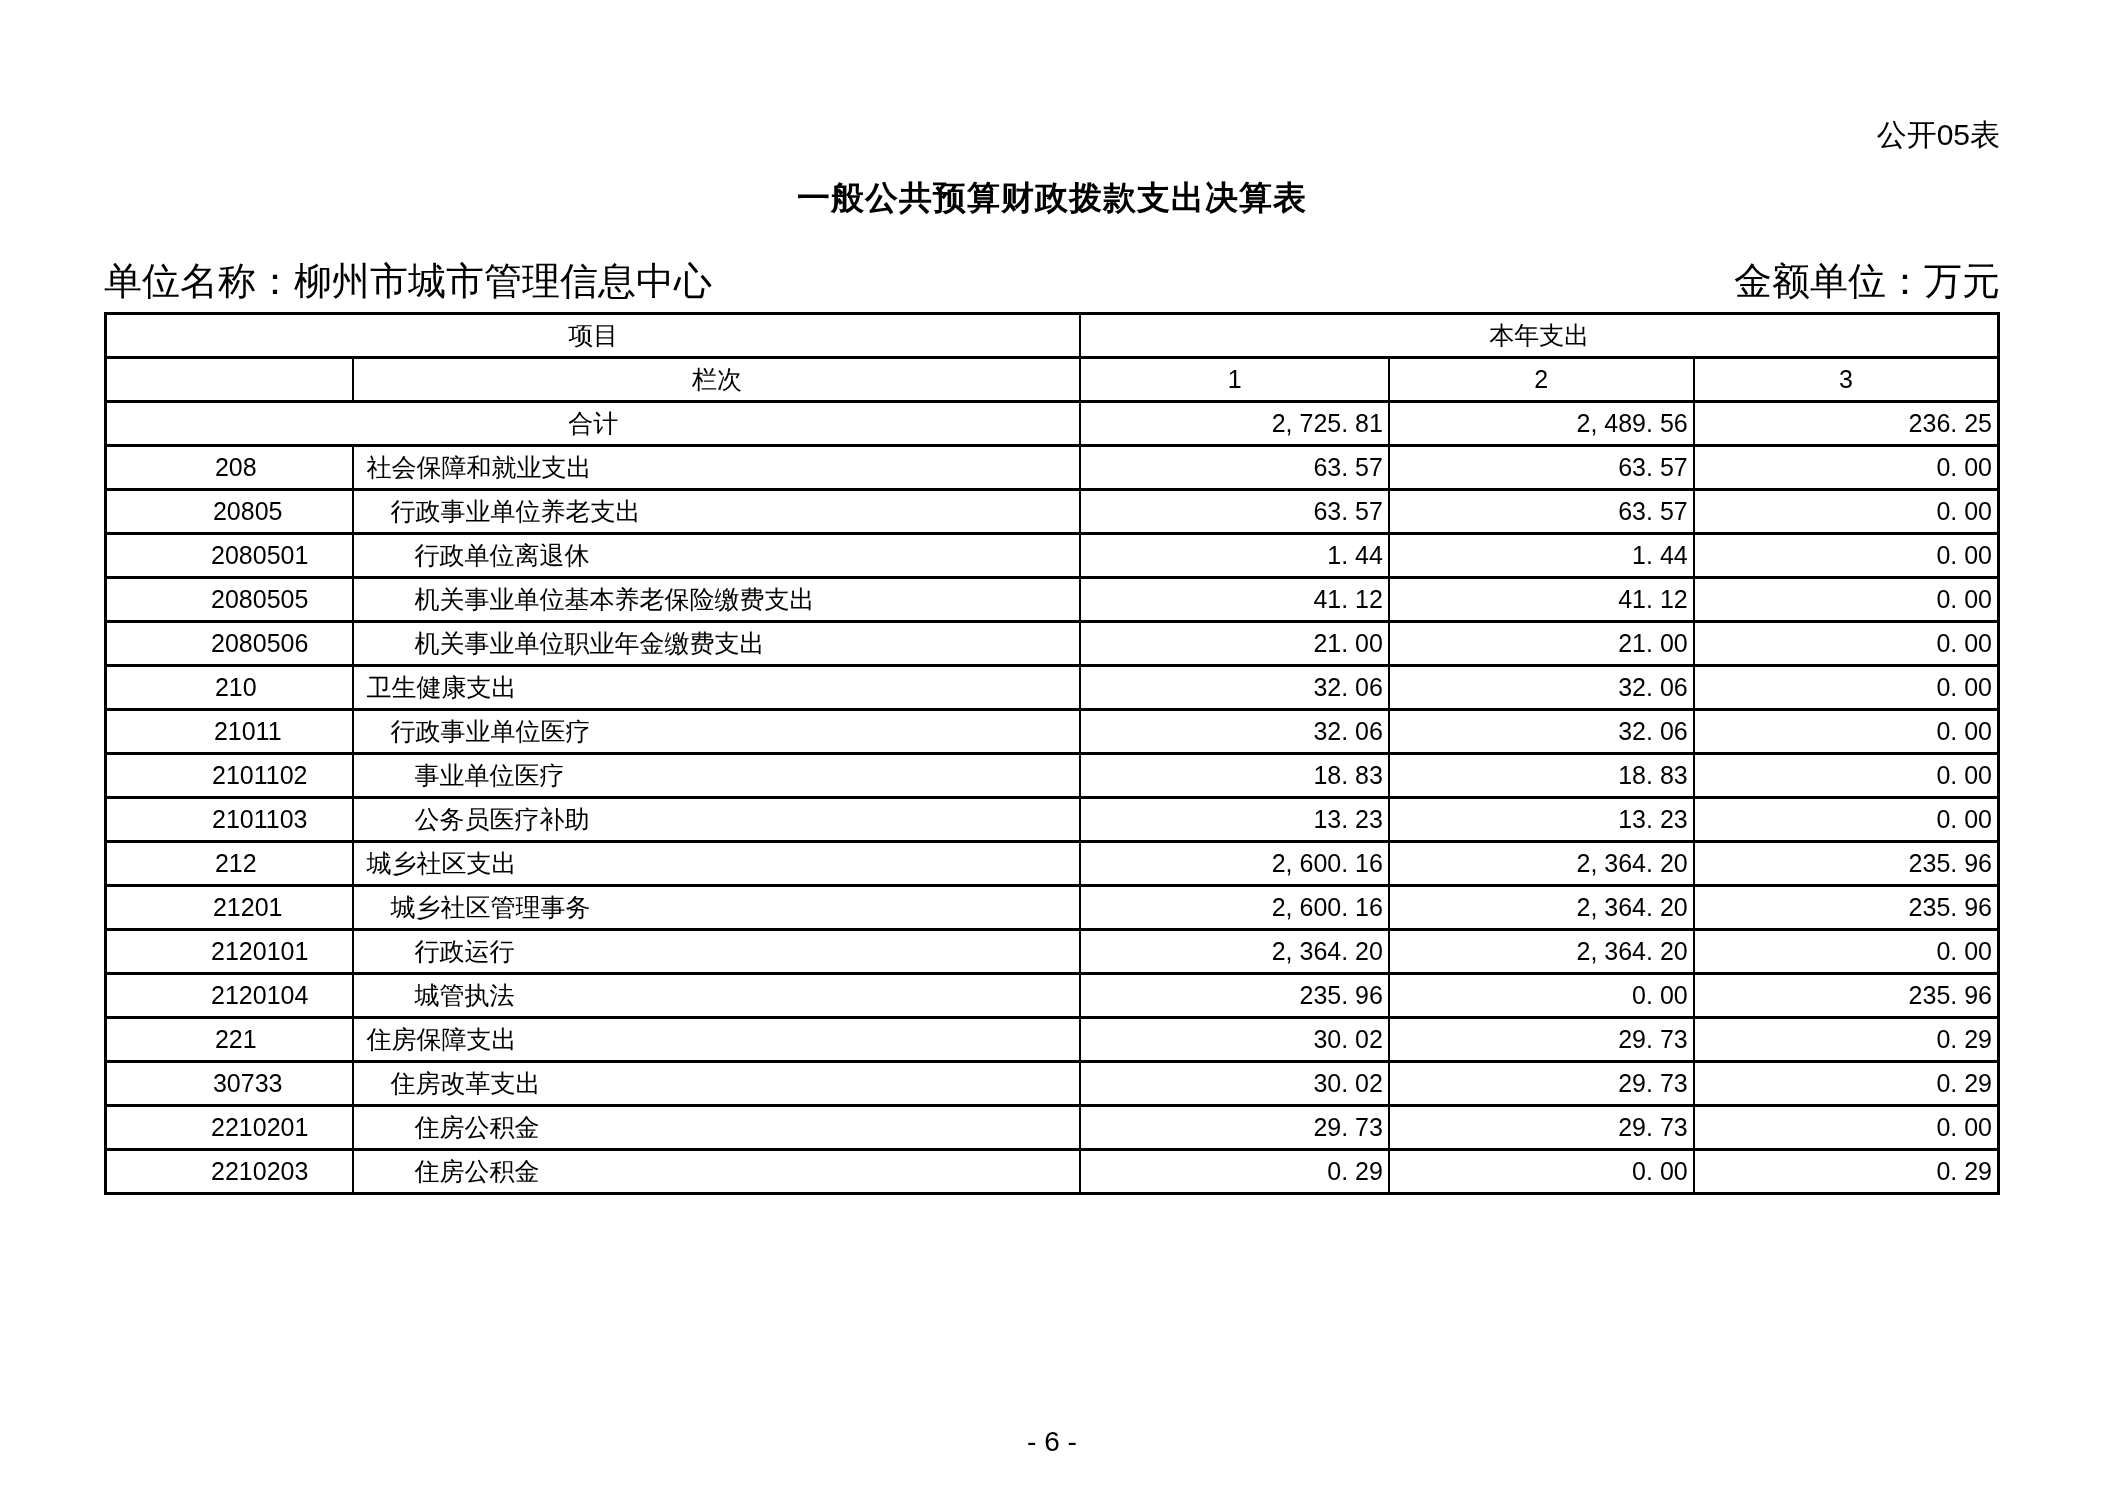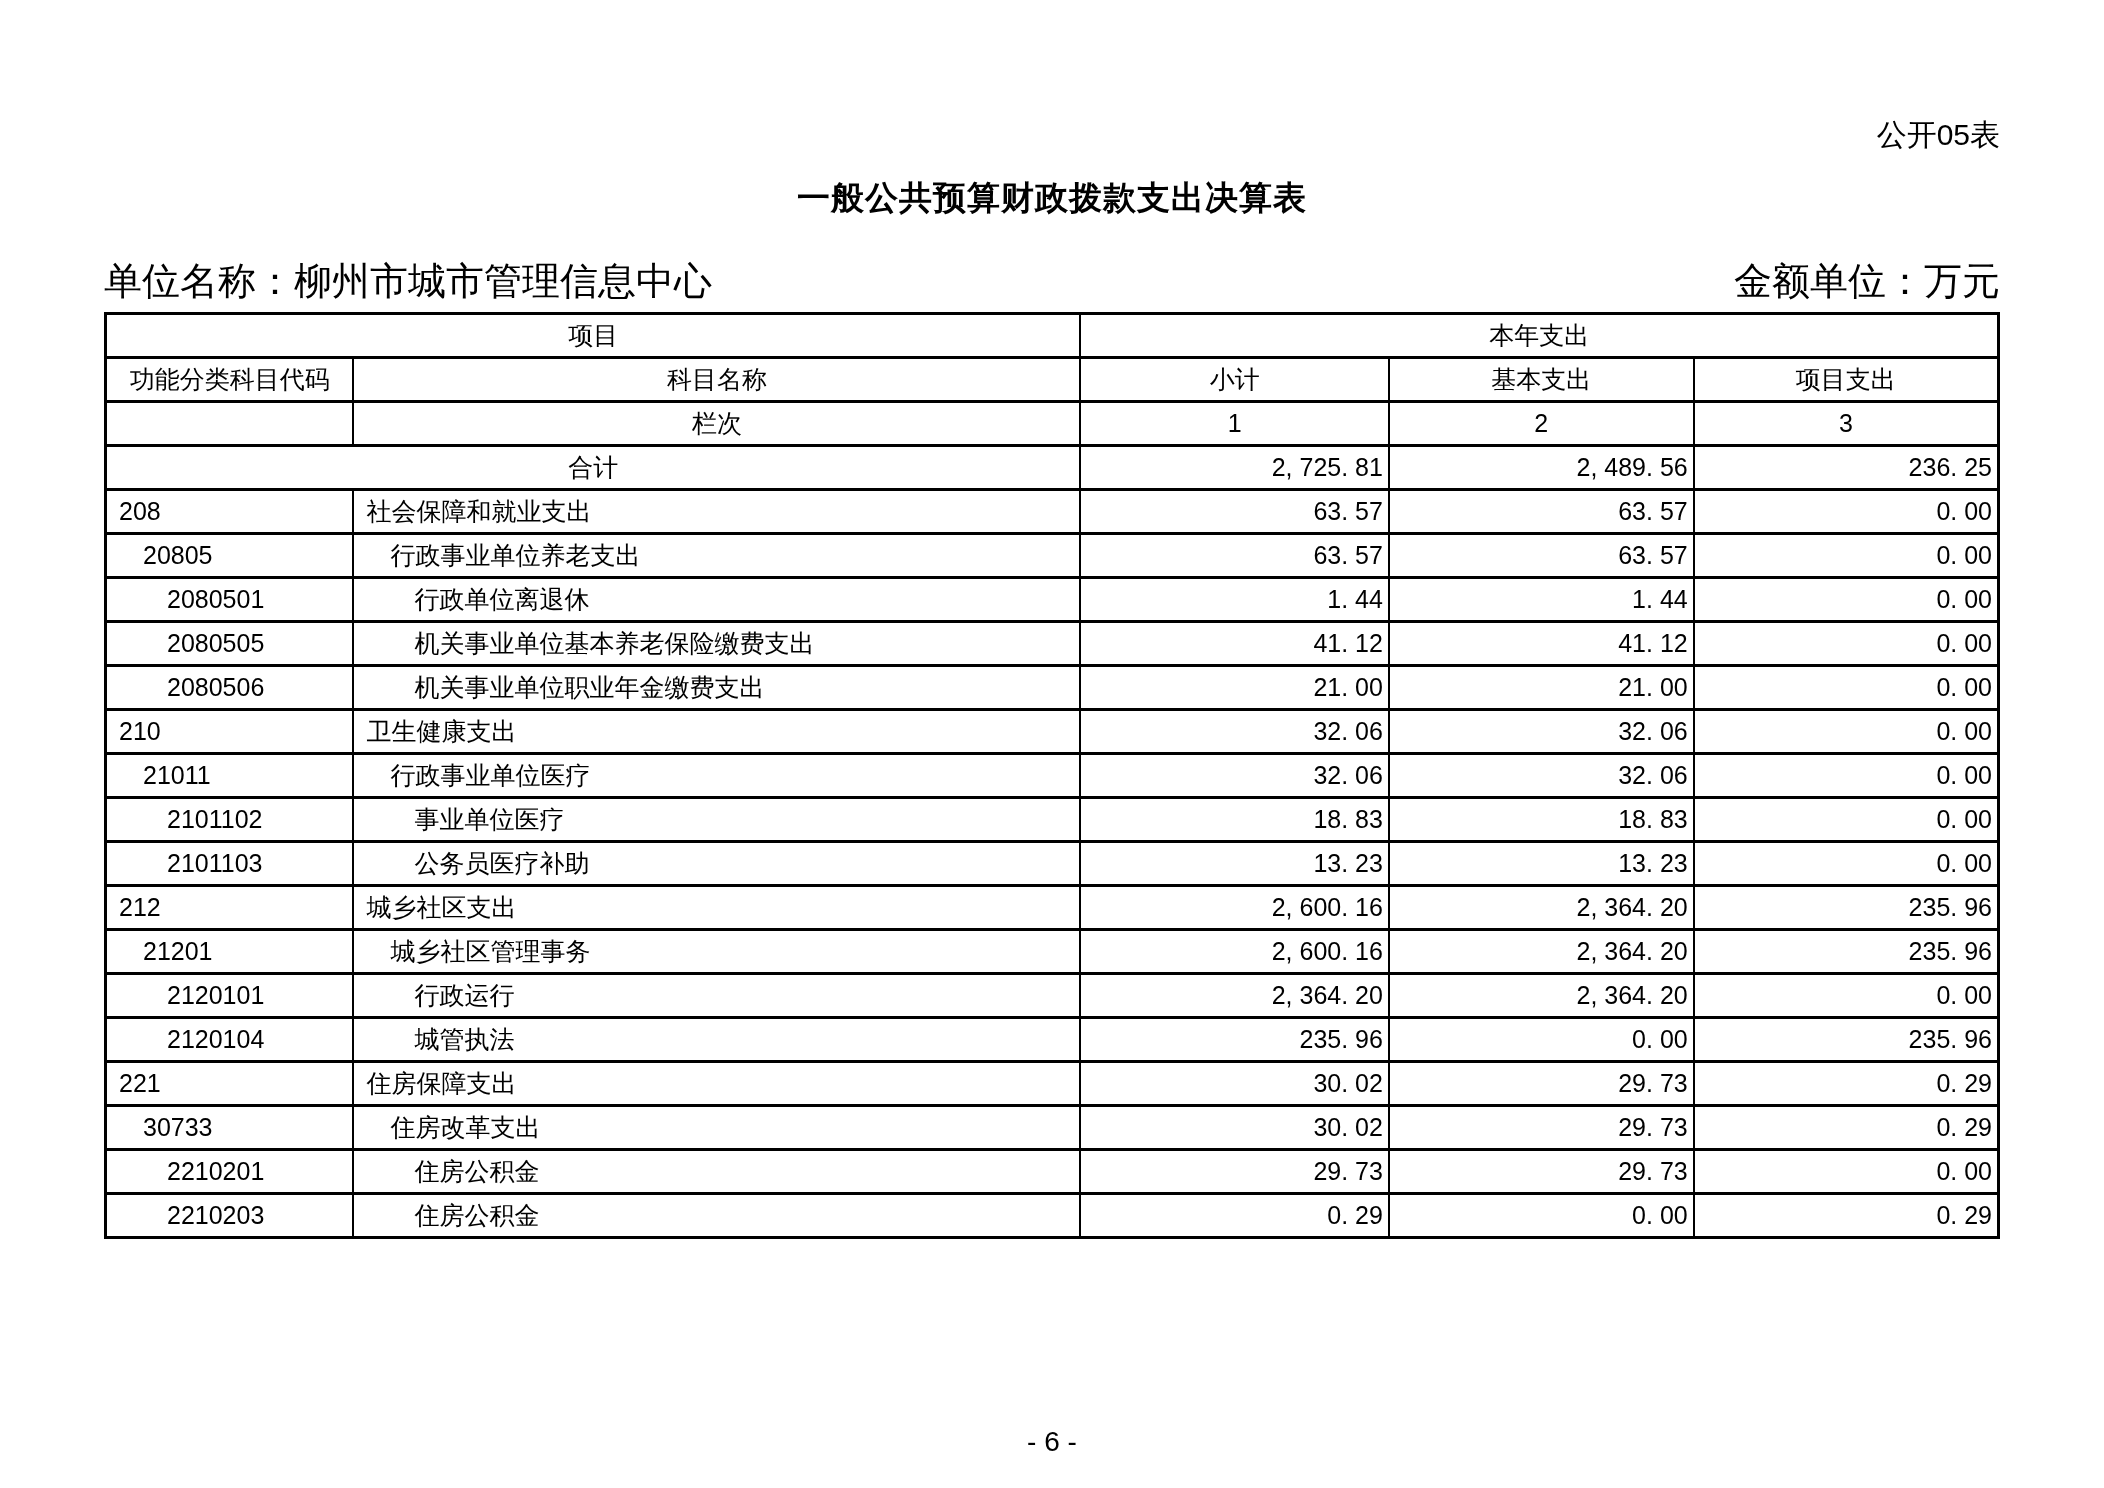--- a/index.html
+++ b/index.html
@@ -48,21 +48,21 @@
     border-bottom-width: 3px;
     height: 41px;
     padding: 0;
     font-size: 25px;
     font-weight: normal;
     white-space: nowrap;
     overflow: hidden;
     vertical-align: middle;
   }
   table.budget th { text-align: center; }
-  td.code { text-align: left; }
+  td.code { text-align: center; }
   td.name { text-align: left; }
   .lvl1 { padding-left: 12px !important; }
   .lvl2 { padding-left: 36px !important; }
   .lvl3 { padding-left: 60px !important; }
   td.num { text-align: right; padding-right: 5px !important; }
   td.total-label { text-align: center; }
   .note {
     font-size: 24px;
     margin-top: 7px;
     text-align: left;
@@ -94,27 +94,20 @@
       <col style="width:13.1%">
       <col style="width:38.4%">
       <col style="width:16.3%">
       <col style="width:16.1%">
       <col style="width:16.1%">
     </colgroup>
     <thead>
       <tr>
         <th colspan="2">项目</th>
         <th colspan="3">本年支出</th>
-      </tr>
-      <tr>
-        <th>功能分类科目代码</th>
-        <th>科目名称</th>
-        <th>小计</th>
-        <th>基本支出</th>
-        <th>项目支出</th>
       </tr>
       <tr>
         <th></th>
         <th>栏次</th>
         <th>1</th>
         <th>2</th>
         <th>3</th>
       </tr>
     </thead>
     <tbody>

